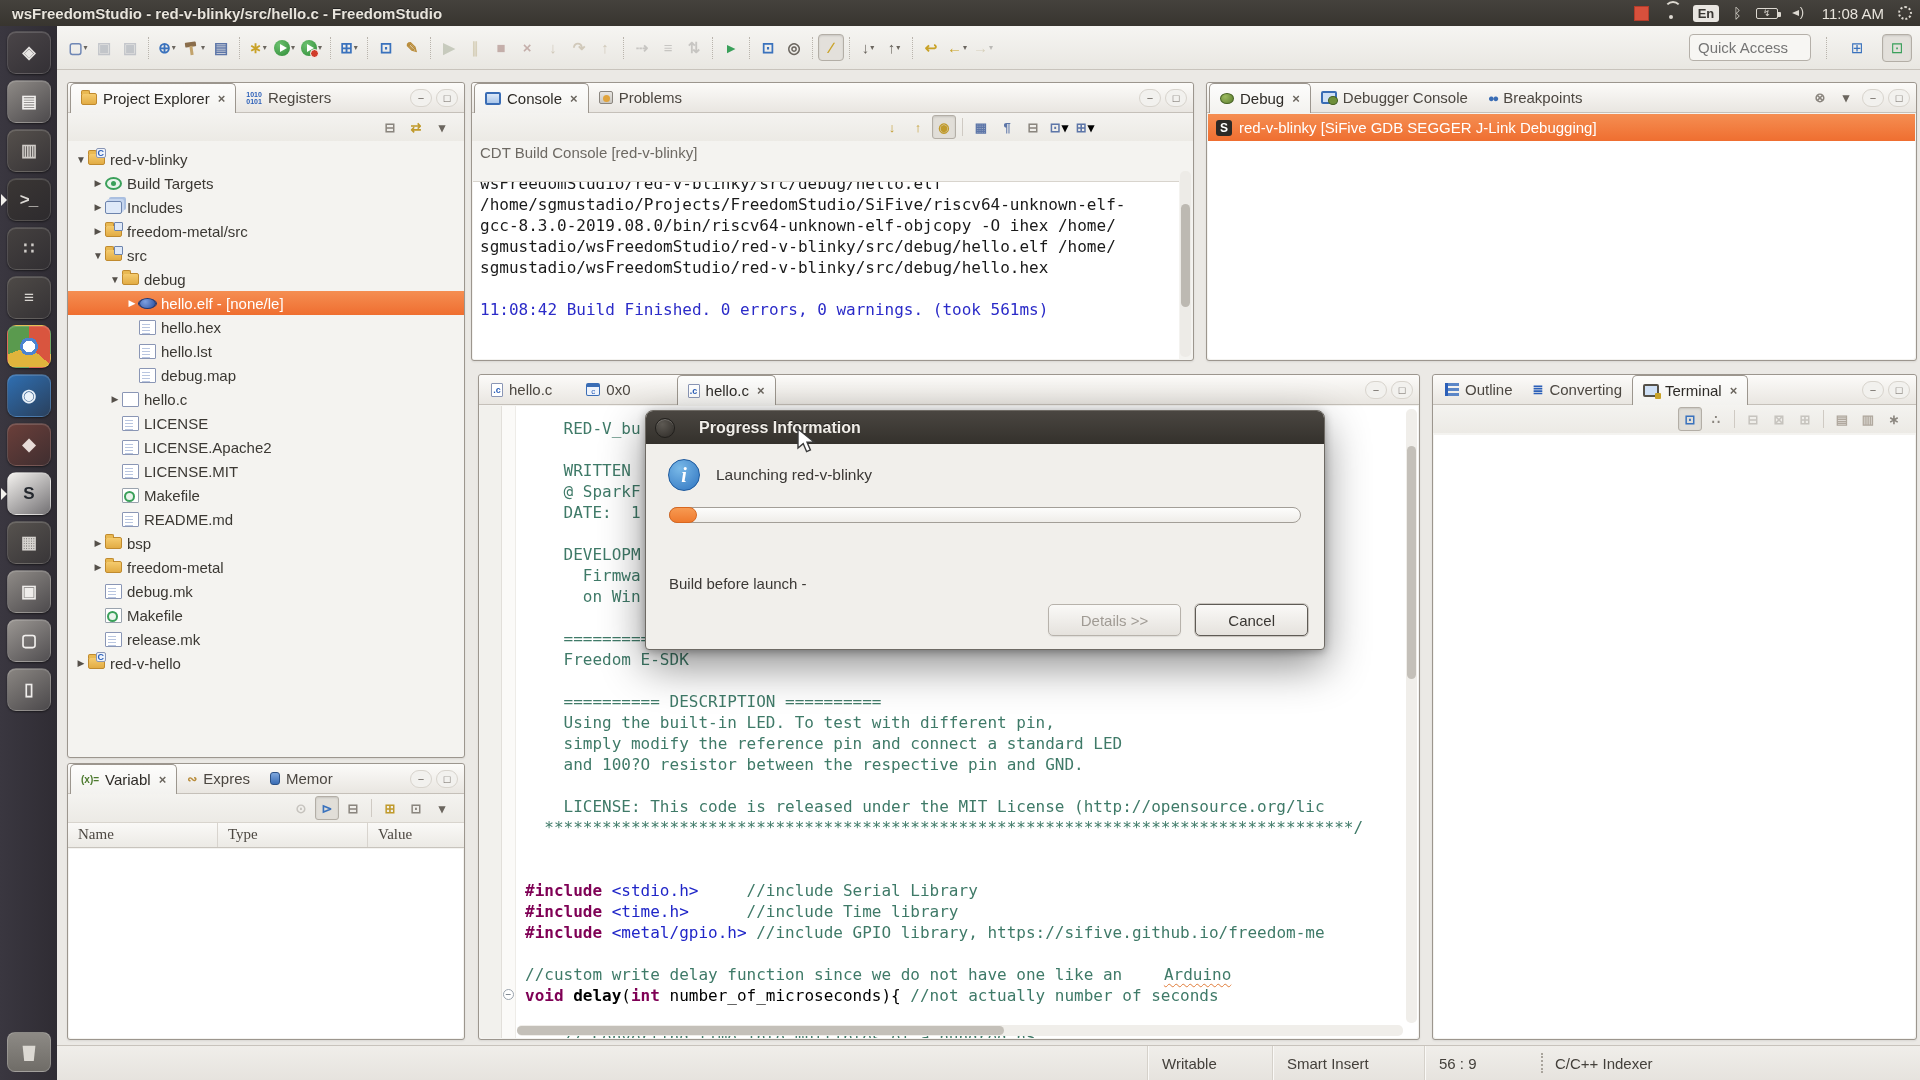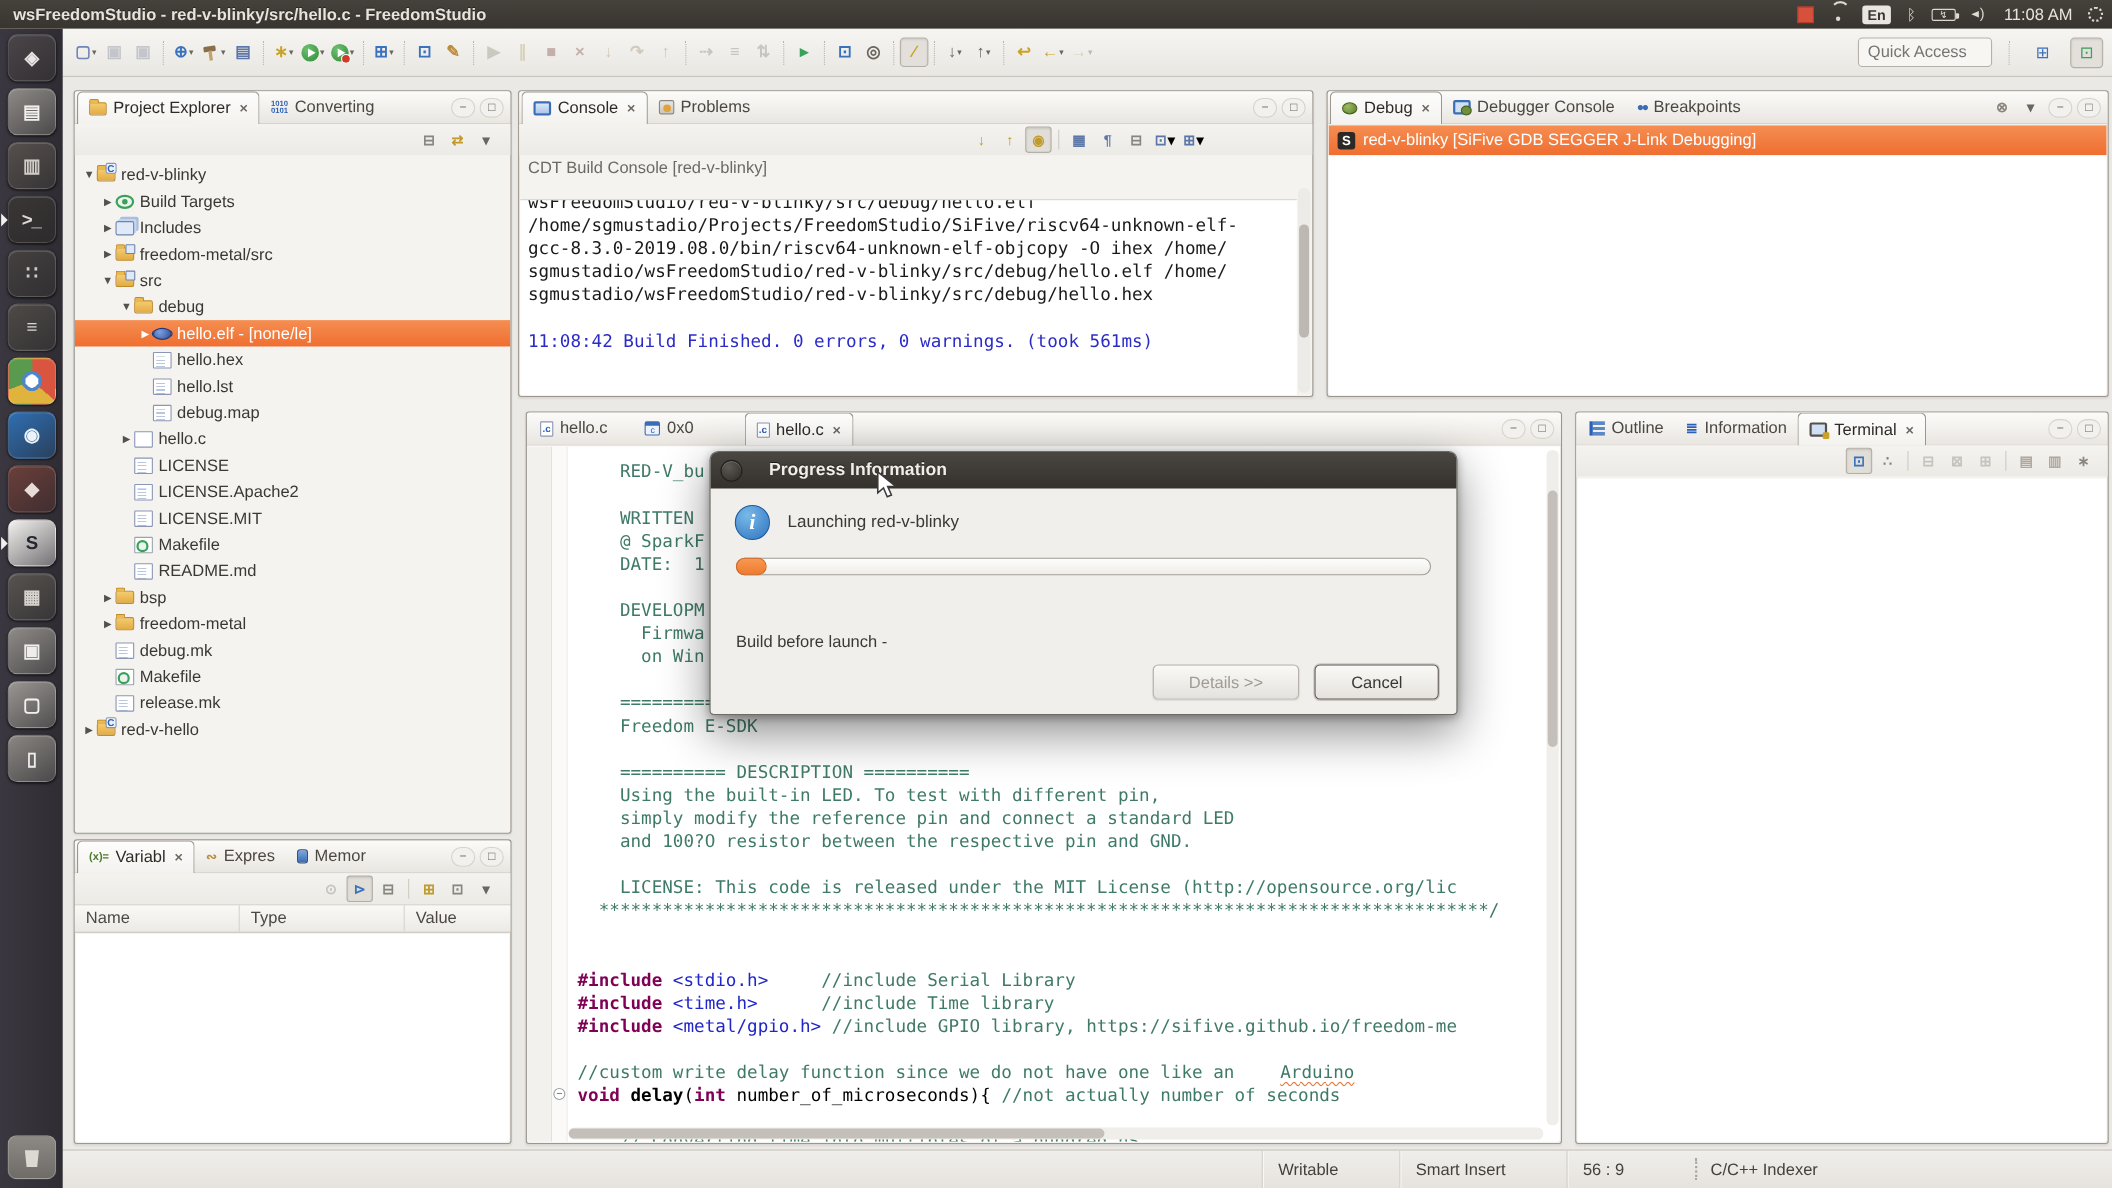--- a/index.html
+++ b/index.html
@@ -108,21 +108,21 @@
   .ti-includes { width:13px; height:13px; background:#dfe9f8; border:1px solid #6d84ad; border-radius:2px; box-shadow:2px -2px 0 #c5d5ee, 4px -4px 0 #aabfe0; font-size:8px; color:#2b5fb8; display:flex; align-items:center; justify-content:center; font-weight:bold; }
   .ti-binary { width:14px; height:11px; border-radius:50%; background:radial-gradient(circle at 35% 30%, #7ea0e0, #2b4f9e); border:1px solid #1d3a78; box-shadow:-2px 0 0 -1px #1d3a78, 2px 0 0 -1px #1d3a78; }
   .ti-doc { width:12px; height:15px; background:#fff; border:1px solid #8a96b5; border-radius:1px; background-image:repeating-linear-gradient(#b9c6e0 0 1px, transparent 1px 3px); background-size:8px 12px; background-position:2px 3px; background-repeat:no-repeat; }
   .ti-csrc { width:12px; height:15px; background:#fff; border:1px solid #8a96b5; border-radius:1px; font-size:9px; font-weight:bold; color:#2b5fb8; display:flex; align-items:center; justify-content:center; }
   .ti-makefile { width:12px; height:15px; background:#fff; border:1px solid #9aa3ad; border-radius:1px; position:relative; }
   .ti-makefile::after { content:""; position:absolute; left:1px; bottom:0px; width:7px; height:7px; border-radius:50%; border:2px solid #3aa05a; background:#eaf4ec; }
   .ti-mkfile { width:12px; height:15px; background:#fff; border:1px solid #8a96b5; border-radius:1px; position:relative; background-image:repeating-linear-gradient(#b9c6e0 0 1px, transparent 1px 3px); background-size:8px 12px; background-position:2px 3px; background-repeat:no-repeat; }
 
   
   #variables-panel { left:67px; top:763px; width:398px; height:277px; }
-  #vars-header { height:26px; display:flex; background:linear-gradient(#FAF9F7,#ECEAE5); border-top:1px solid #D8D4CD; border-bottom:1px solid #C8C4BD; font-size:15px; color:#4c4741; }
+  #vars-header { height:26px; display:flex; background:linear-gradient(#FAF9F7,#ECEAE5); border-top:1px solid #D8D4CD; border-bottom:1px solid #C8C4BD; font-size:15px; color:#4c4741;font-family:Liberation Serif, serif; }
   #vars-header .col { padding:3px 0 0 10px; border-right:1px solid #D8D4CE; }
   #vars-body { background:#fff; position:absolute; left:1px; right:1px; bottom:1px; top:85px; border-radius:0 0 3px 3px; }
 
   
   #console-panel { left:471px; top:82px; width:723px; height:279px; }
   #console-sub { font-size:15px; color:#6d6963; padding:3px 0 3px 8px; }
   #console-text { position:absolute; left:1px; right:14px; top:86px; bottom:1px; background:#fff; overflow:hidden; font-family:"DejaVu Sans Mono",monospace; font-size:16px; line-height:21px; color:#1a1a1a; padding-left:7px; border-top:1px solid #D8D4CD;margin-top:12px; }
   #console-text .inner { margin-top:-9px; white-space:pre; }
   .cline.info-blue { color:#2b2bc8; }
   #console-scroll { position:absolute; right:2px; top:88px; bottom:3px; width:11px; background:#EDEBE7; border-radius:5px; }
@@ -386,21 +386,21 @@
   <section class="panel" id="project-panel">
     <div class="tabbar">
       <div class="tab active">
         <span class="tic tic-folder"></span>
         <span>Project Explorer</span>
         <span class="closex">×</span>
       </div>
       <div class="tab">
         <span class="tic tic-regs">1010
 0101</span>
-        <span>Converting</span>
+        <span>Registers</span>
       </div>
       <div class="winbtns">
         <span class="wbtn">−</span>
         <span class="wbtn">□</span>
       </div>
     </div>
     <div class="minitb" id="project-minitb">
         <div class="mbtn">
           <span class="tbg" style="color: rgb(138, 133, 126);">⊟</span>
         </div>
@@ -700,21 +700,21 @@
   </section>
 
   <section class="panel" id="terminal-panel">
     <div class="tabbar">
       <div class="tab">
         <span class="tic tic-outline"></span>
         <span>Outline</span>
       </div>
       <div class="tab">
         <span class="tic tic-disasm">≣</span>
-        <span>Information</span>
+        <span>Converting</span>
       </div>
       <div class="tab active">
         <span class="tic tic-term"></span>
         <span>Terminal</span>
         <span class="closex">×</span>
       </div>
       <div class="winbtns">
         <span class="wbtn">−</span>
         <span class="wbtn">□</span>
       </div>

